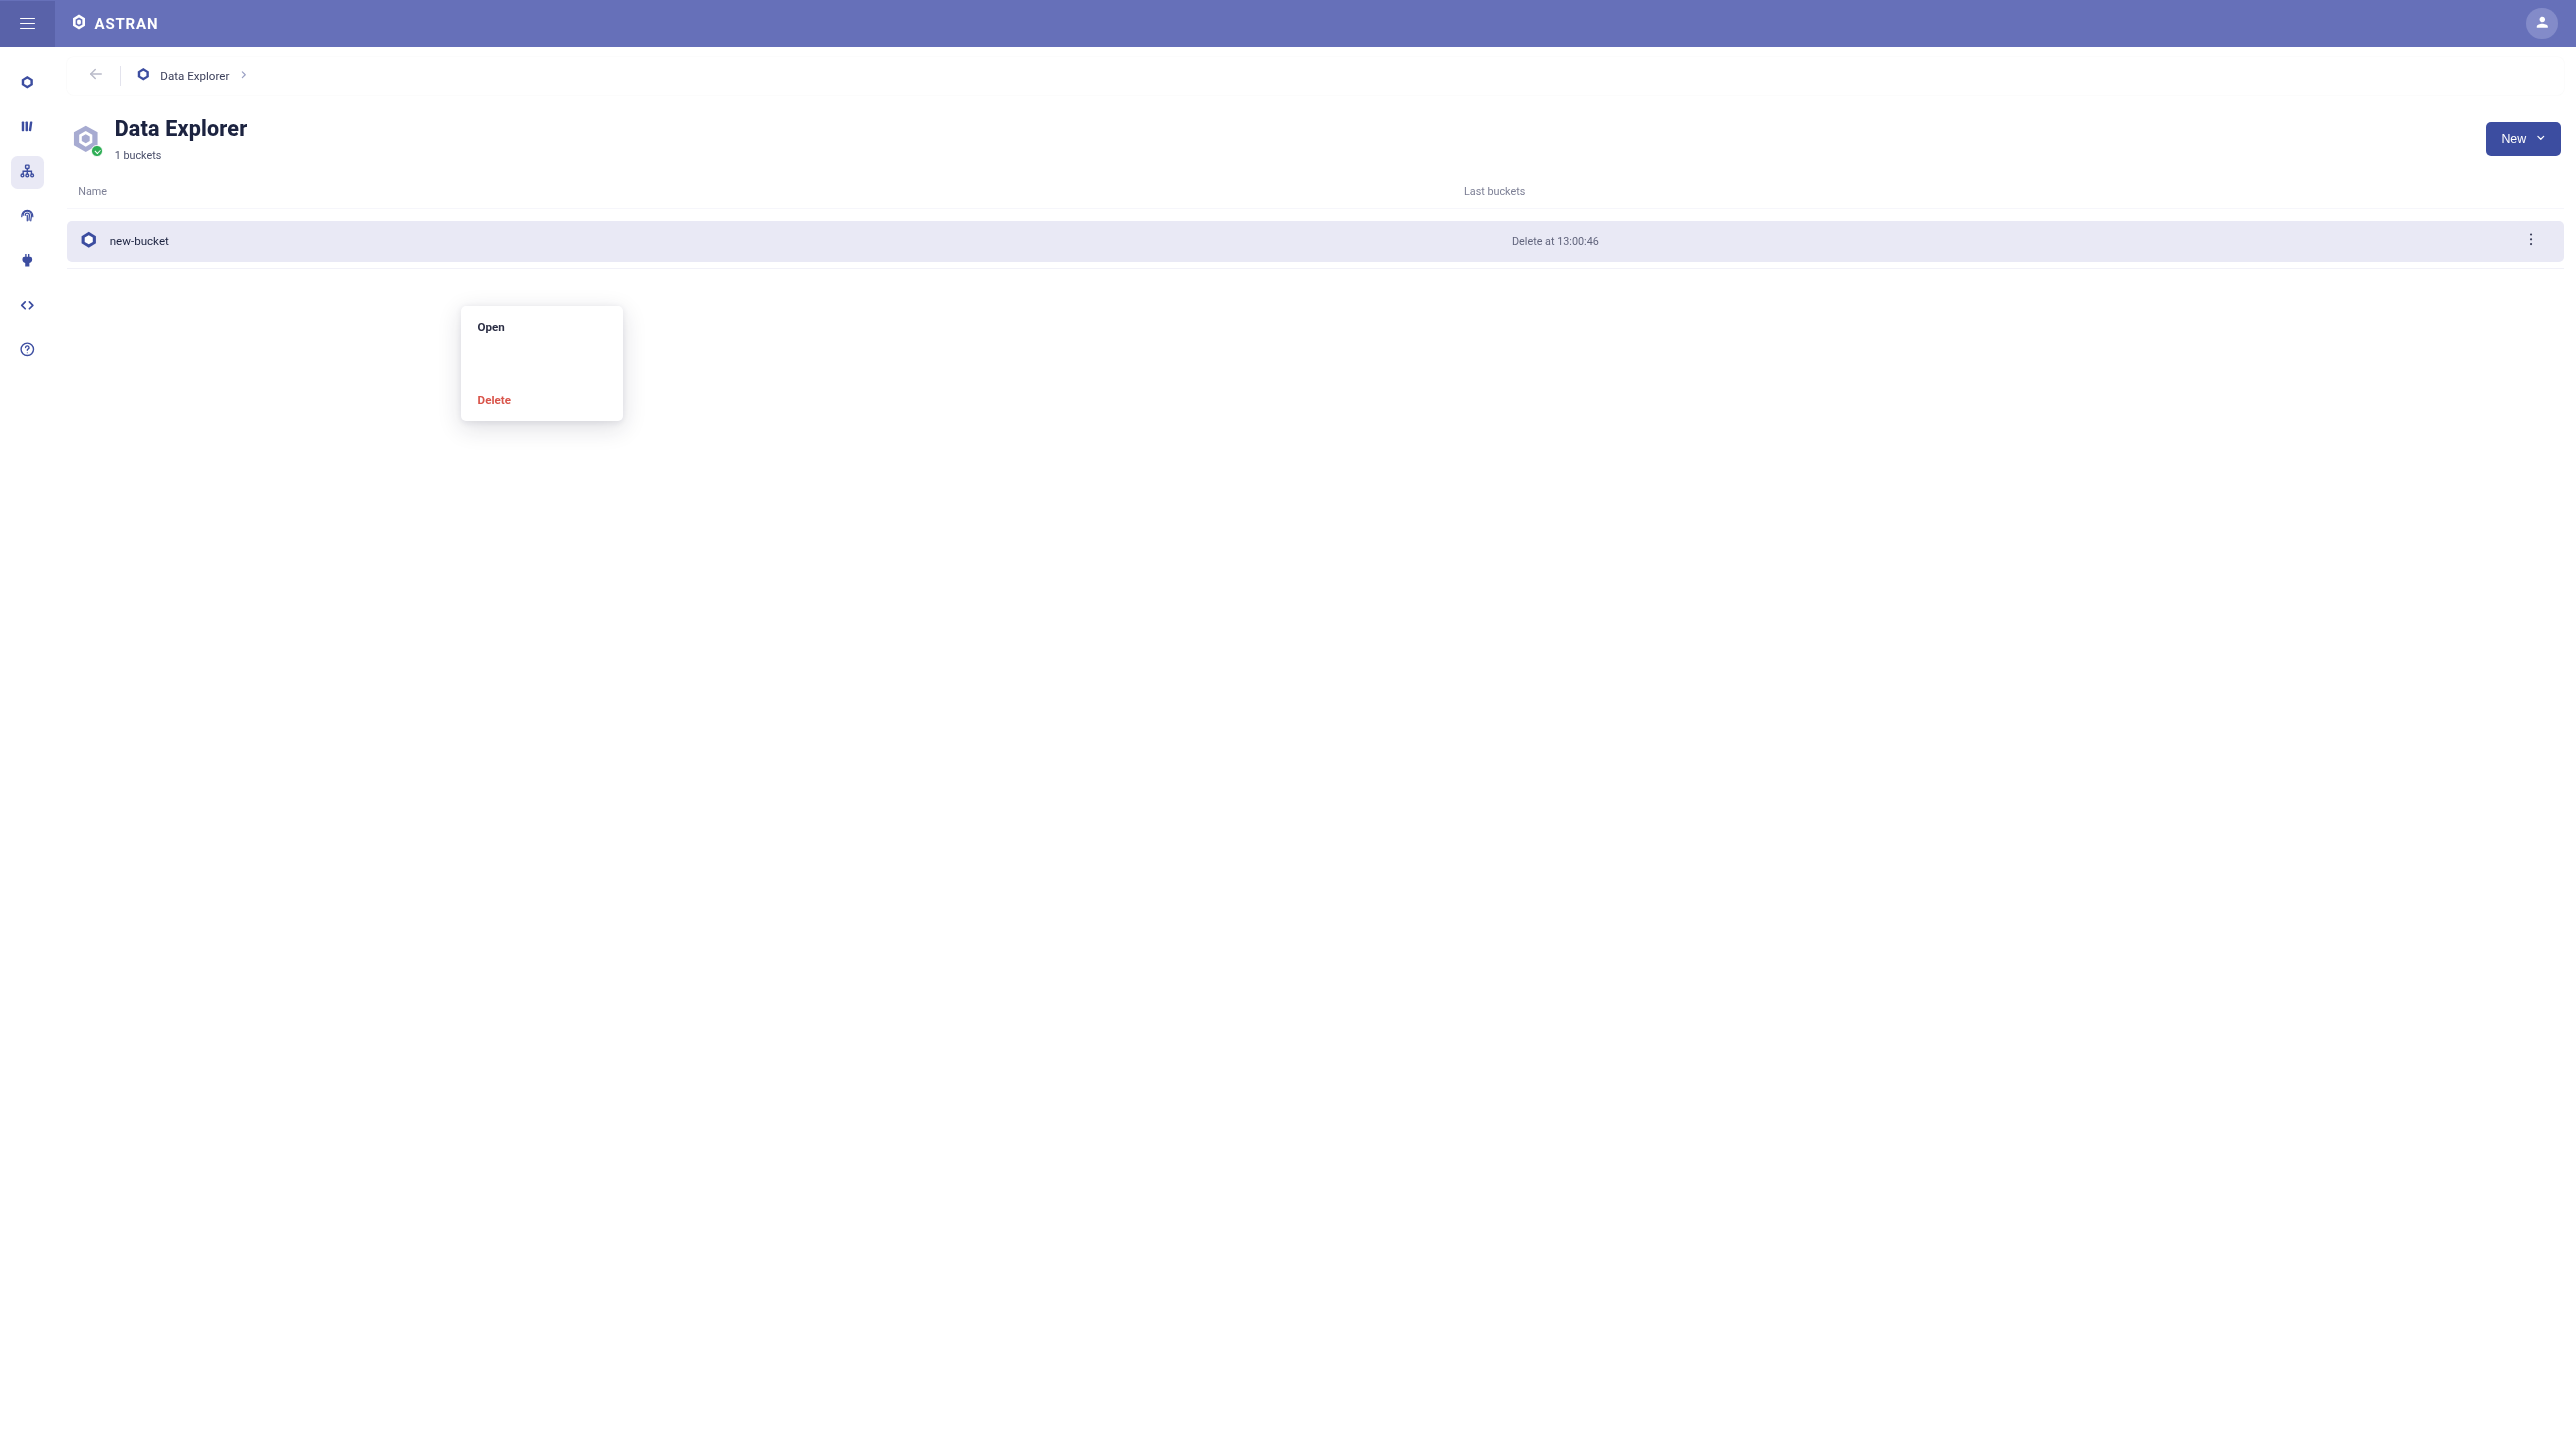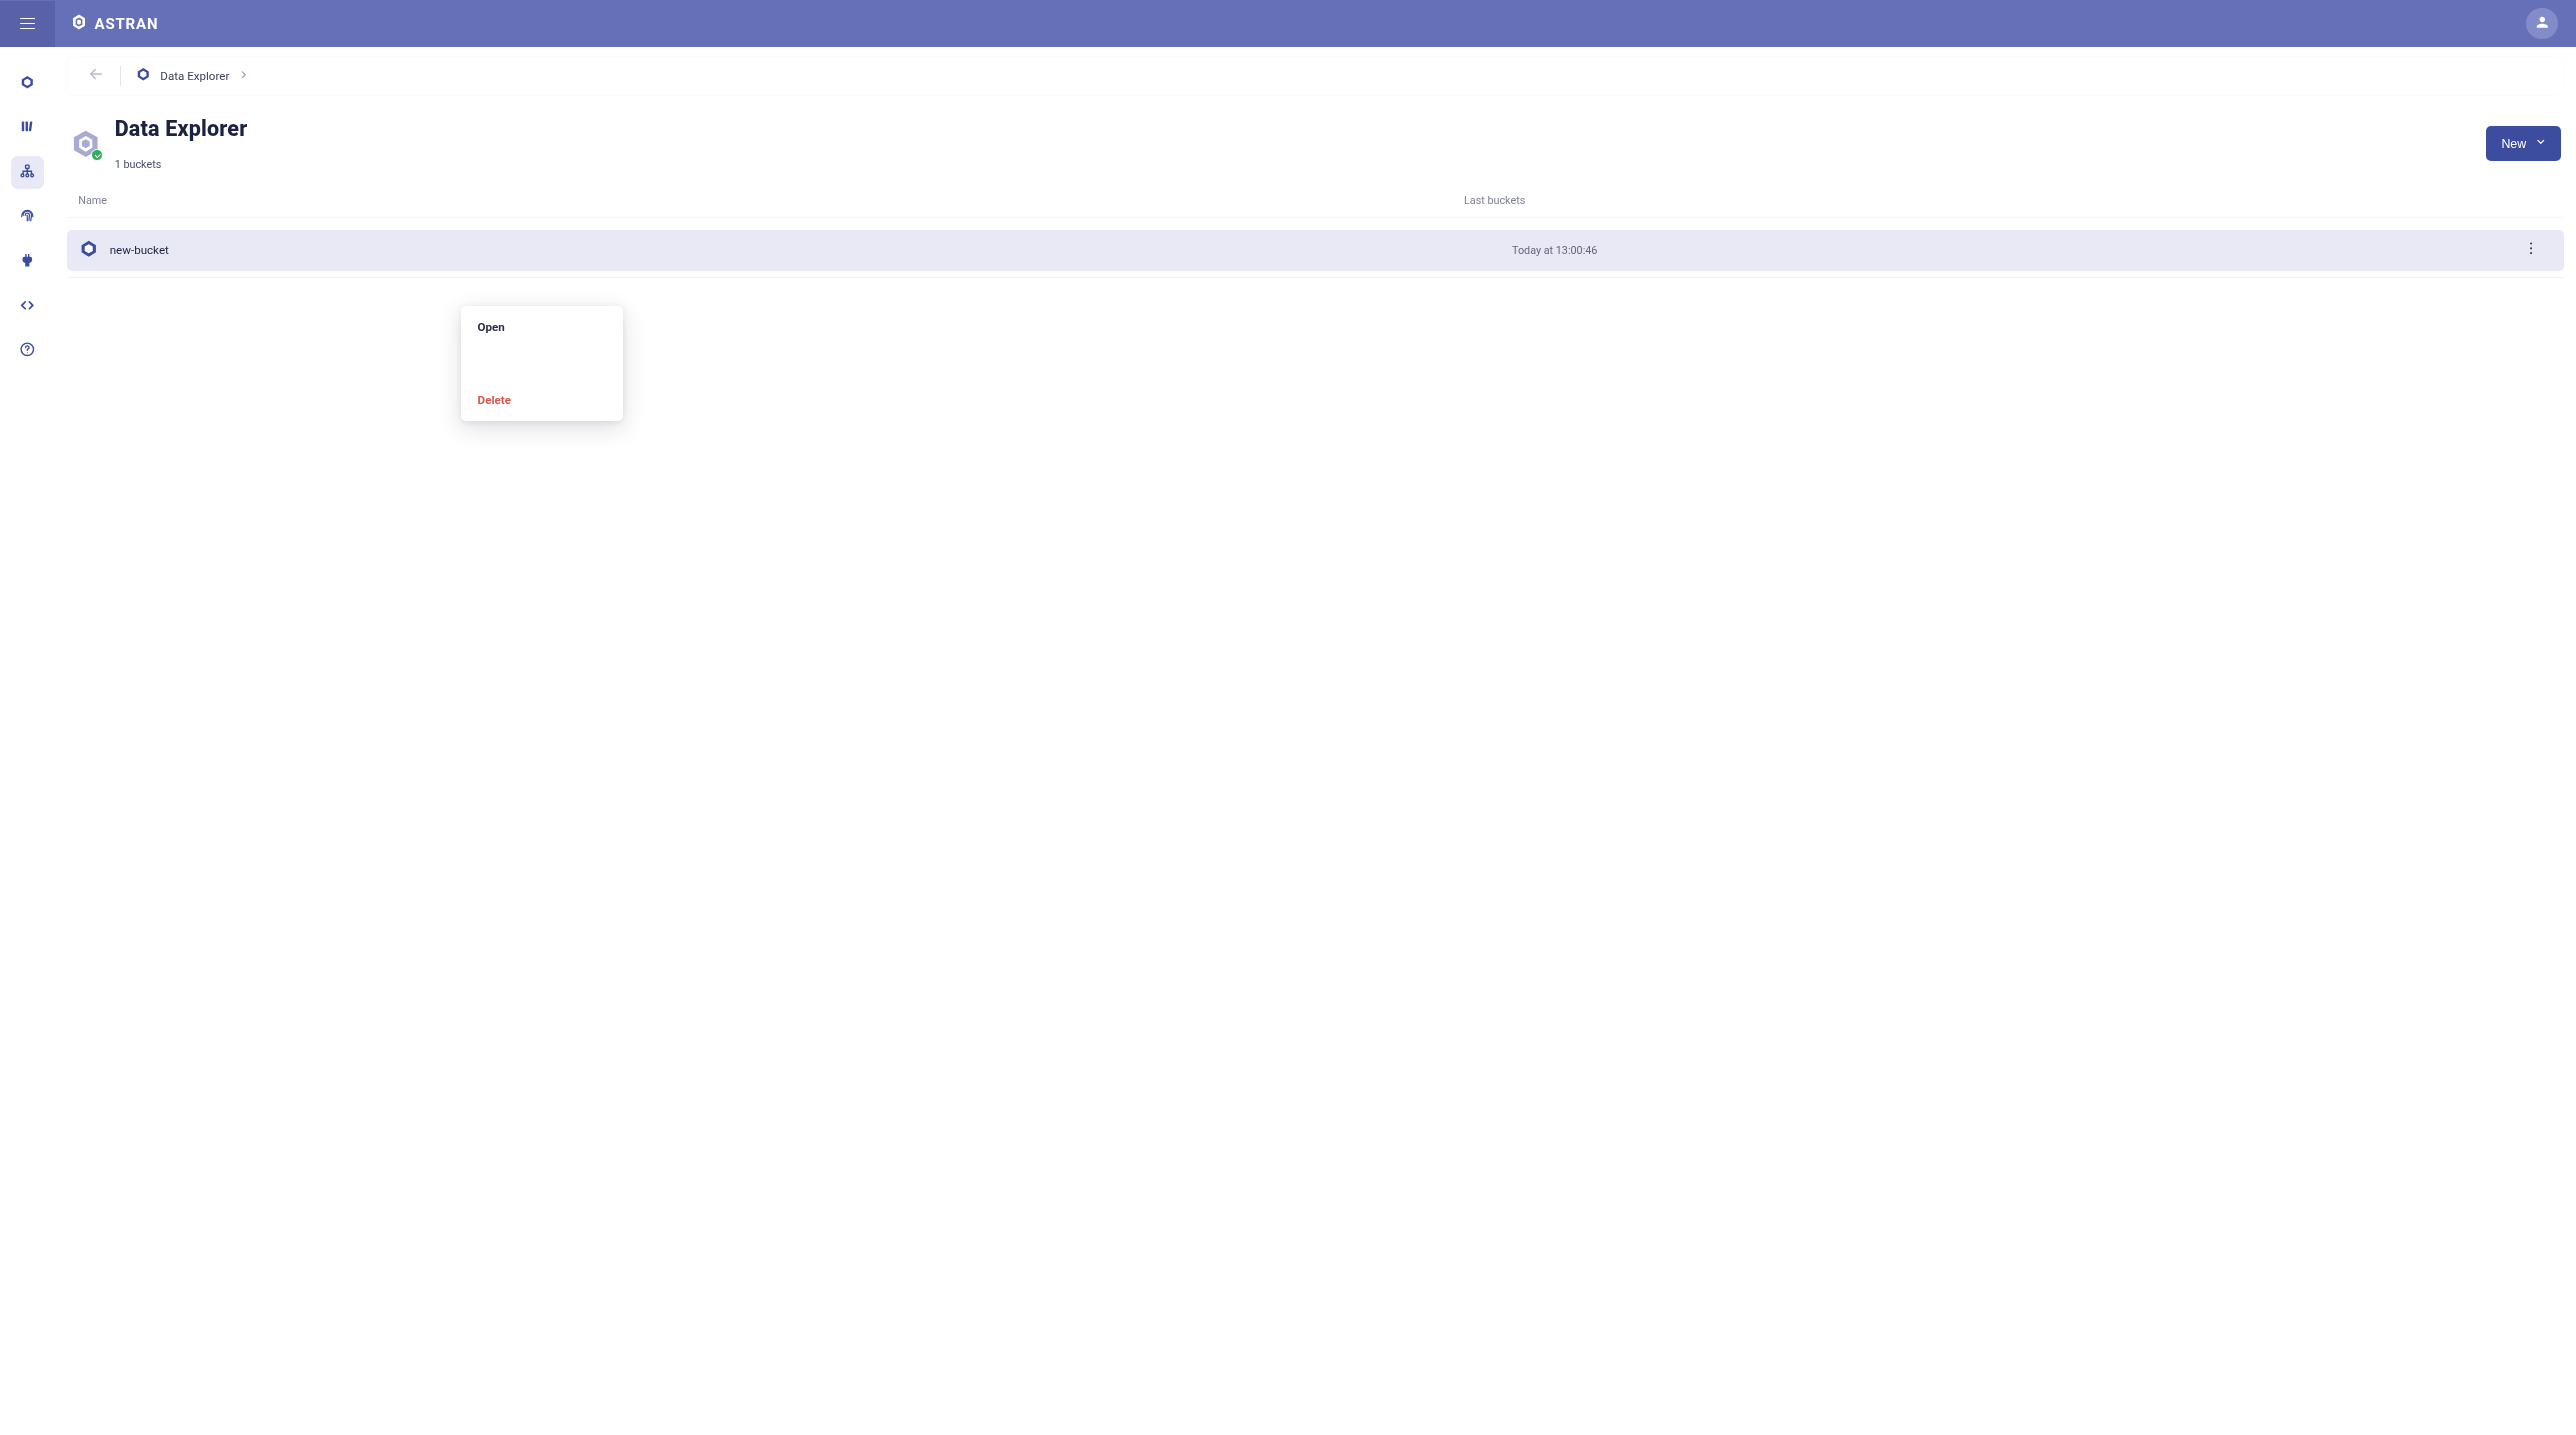--- a/index.html
+++ b/index.html
@@ -86,21 +86,21 @@
   .title-badge {
     position:absolute; right:-1.7px; bottom:-1.7px; width:11.6px; height:11.6px;
     border-radius:50%; background:#2eae55; border:1.7px solid #fff;
     display:flex; align-items:center; justify-content:center;
   }
   .title-badge::after {
     content:""; width:4.1px; height:2.5px; border-left:1.7px solid #fff; border-bottom:1.7px solid #fff;
     transform: rotate(-45deg); margin-top:-0.8px;
   }
   .title-text h1 { font-size:21.5px; font-weight:800; color:#1c2340; letter-spacing:0.2px; }
-  .title-text .subtitle { font-size:10.8px; color:#4a4f6a; margin-top:17px; }
+  .title-text .subtitle { font-size:10.8px; color:#4a4f6a; margin-top:8px; }
 
   .new-btn {
     background:#3c4da0; color:#ffffff; border:none; border-radius:5px;
     padding:10px 15px; font-size:12.4px; font-weight:500;
     display:flex; align-items:center; gap:8.3px; cursor:pointer;
   }
   .new-btn svg { width:11.6px; height:11.6px; }
 
   
   .table-wrap { width:100%; }
@@ -306,21 +306,21 @@
       <div class="table-row">
         <div class="name-cell">
           <span>
             <svg viewBox="0 0 24 24">
                 <polygon class="hex-fill" points="12,3 20,8 20,16 12,21 4,16 4,8"></polygon>
                 <polygon fill="#fff" points="12,7 16.5,9.5 16.5,14.5 12,17 7.5,14.5 7.5,9.5"></polygon>
               </svg>
           </span>
           <span>new-bucket</span>
         </div>
-        <div class="modified-cell">Today at 13:00:46</div>
+        <div class="modified-cell">Delete at 13:00:46</div>
         <div class="row-actions">
           <span>
             <svg viewBox="0 0 6 24" fill="currentColor">
                 <circle cx="3" cy="5" r="1.6"></circle>
                 <circle cx="3" cy="12" r="1.6"></circle>
                 <circle cx="3" cy="19" r="1.6"></circle>
               </svg>
           </span>
         </div>
       </div>

